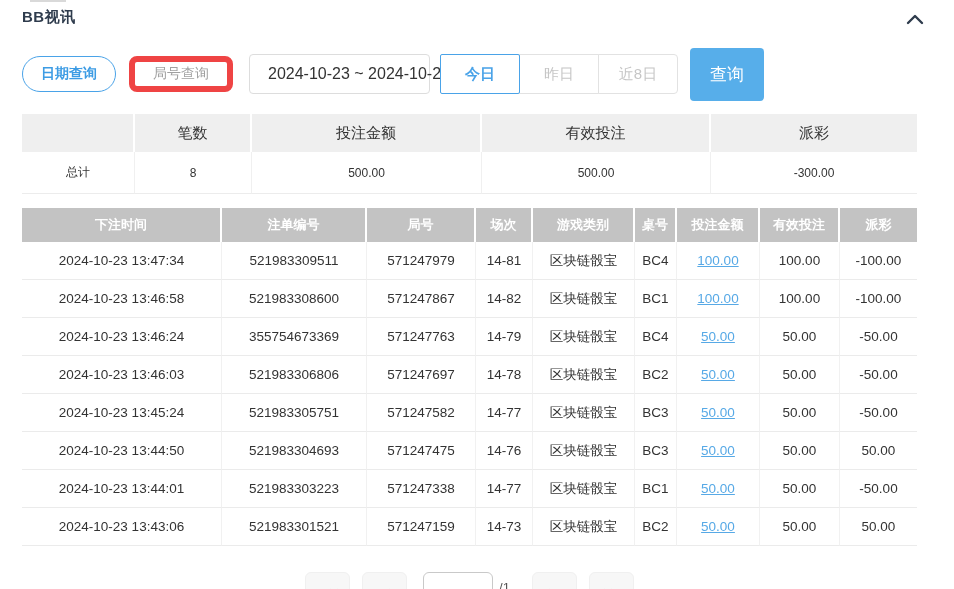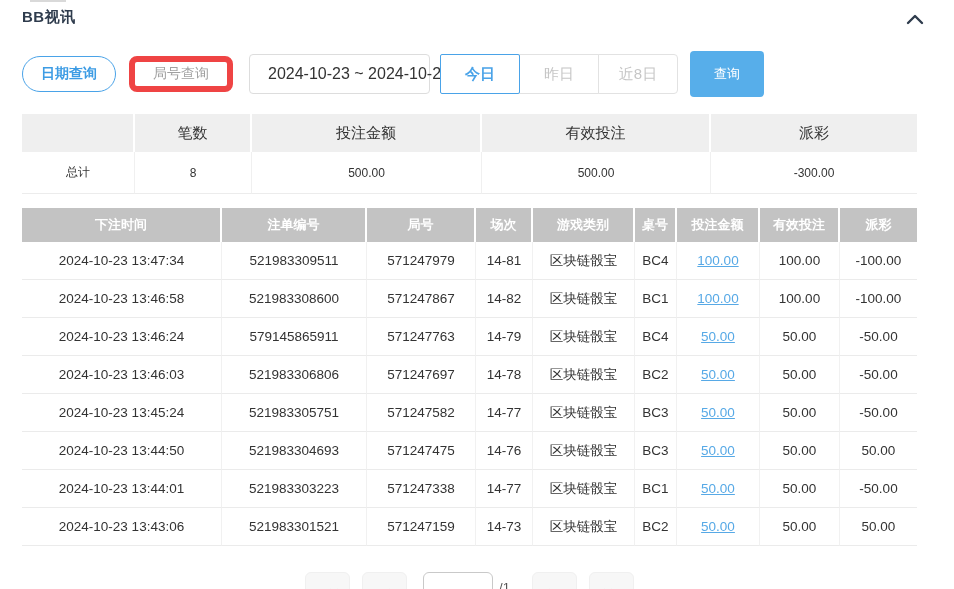--- a/index.html
+++ b/index.html
@@ -22,22 +22,22 @@
   .pill.inactive { border:6px solid #ef4444; color:#a0a0a0; border-radius:8px; }
   .date-field { margin-left:16px; width:181px; height:40px; border:1px solid #ddd; border-radius:4px;
     display:flex; align-items:center; padding:0 10px; cursor:pointer; }
   .date-text { font-size:16px; color:#333; margin-left:8px; white-space:nowrap; }
   .seg-group { display:flex; margin-left:10px; height:40px; }
   .seg { width:80px; height:40px; display:flex; align-items:center; justify-content:center;
     font-size:15px; background:#fff; border:1px solid #e2e2e2; color:#c6c6c6; cursor:pointer; margin-left:-1px; }
   .seg:first-child { border-radius:4px 0 0 4px; margin-left:0;font-weight:bold; }
   .seg:last-child { border-radius:0 4px 4px 0; }
   .seg.active { border:1px solid #4aa3e8; color:#4aa3e8; z-index:2; border-radius:2px; }
-  .search-btn { margin-left:12px; width:74px; height:46px; background:#57aeea; color:#fff;
-    font-size:13px; border:none; border-radius:4px; cursor:pointer; }
+  .search-btn { margin-left:12px; width:74px; height:53px; background:#57aeea; color:#fff;
+    font-size:17px; border:none; border-radius:4px; cursor:pointer; }
   .btn-gap { width:13px; }
 
   
   .summary { margin-top:20px; width:895px; }
   .sum-head, .sum-row { display:grid; grid-template-columns:113px 117px 230px 229px 206px; }
   .sum-head .cell { background:#efefef; height:38px; display:flex; align-items:center; justify-content:center;
     font-size:15px; color:#333; border-right:2px solid #fff; }
   .sum-head .cell:last-child { border-right:none; }
   .sum-row .cell { background:#fff; height:42px; display:flex; align-items:center; justify-content:center;
     font-size:12px; color:#333; border-bottom:1px solid #ececec; border-right:1px solid #f0f0f0; }
@@ -155,21 +155,21 @@
           <div class="tcell">区块链骰宝</div>
           <div class="tcell">BC1</div>
           <div class="tcell">
             <span class="bet-link">100.00</span>
           </div>
           <div class="tcell">100.00</div>
           <div class="tcell neg">-100.00</div>
         </div>
         <div class="trow">
           <div class="tcell">2024-10-23 13:46:24</div>
-          <div class="tcell">579145865911</div>
+          <div class="tcell">355754673369</div>
           <div class="tcell">571247763</div>
           <div class="tcell">14-79</div>
           <div class="tcell">区块链骰宝</div>
           <div class="tcell">BC4</div>
           <div class="tcell">
             <span class="bet-link">50.00</span>
           </div>
           <div class="tcell">50.00</div>
           <div class="tcell neg">-50.00</div>
         </div>

